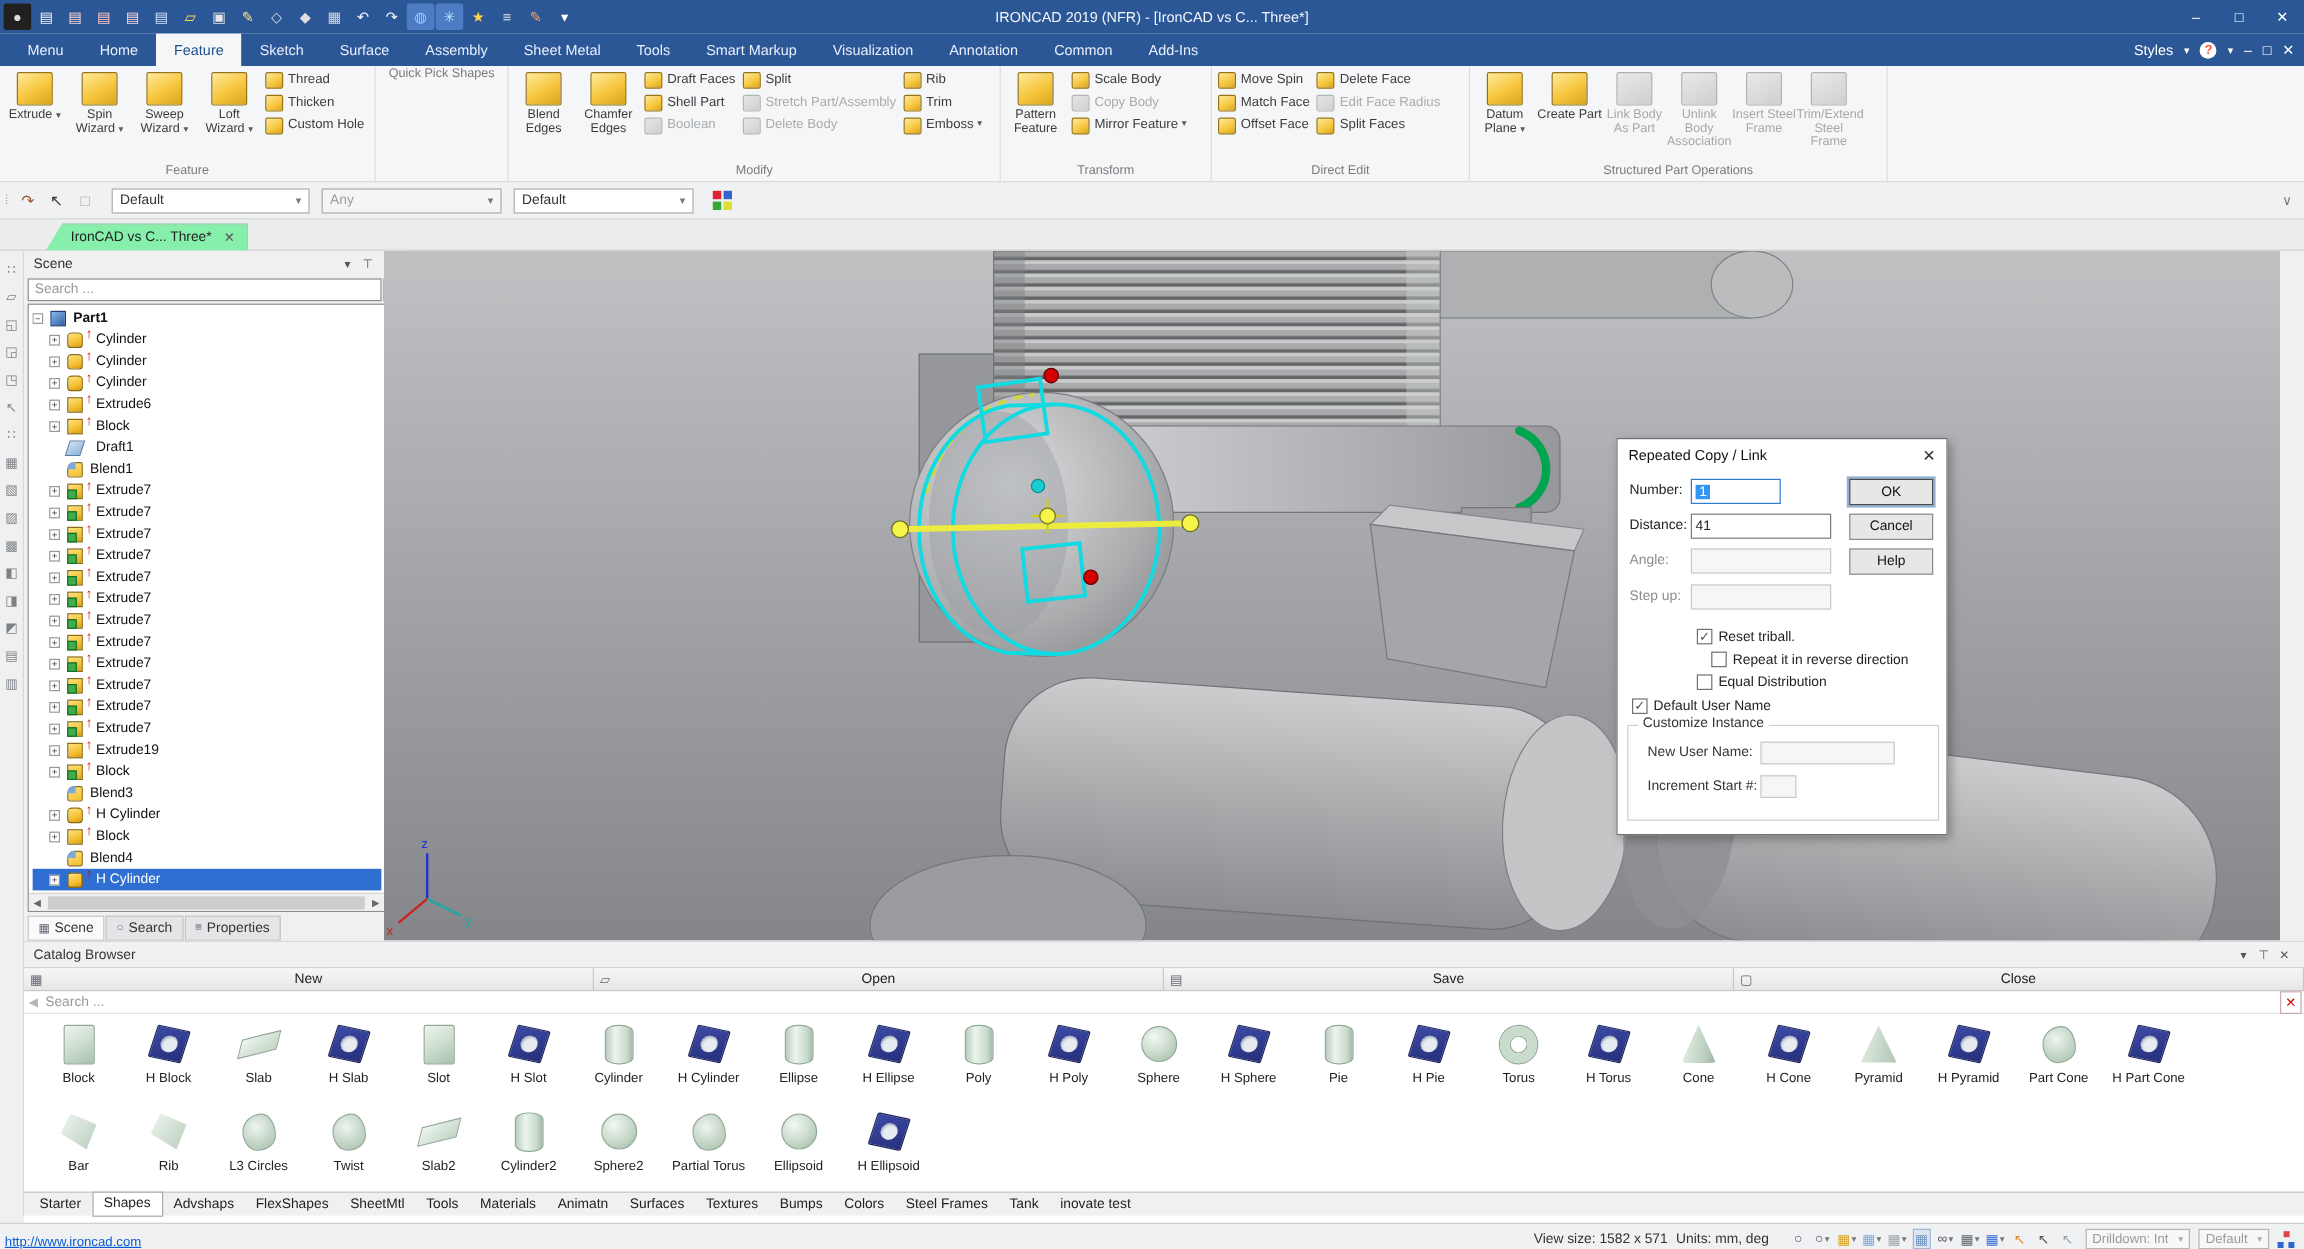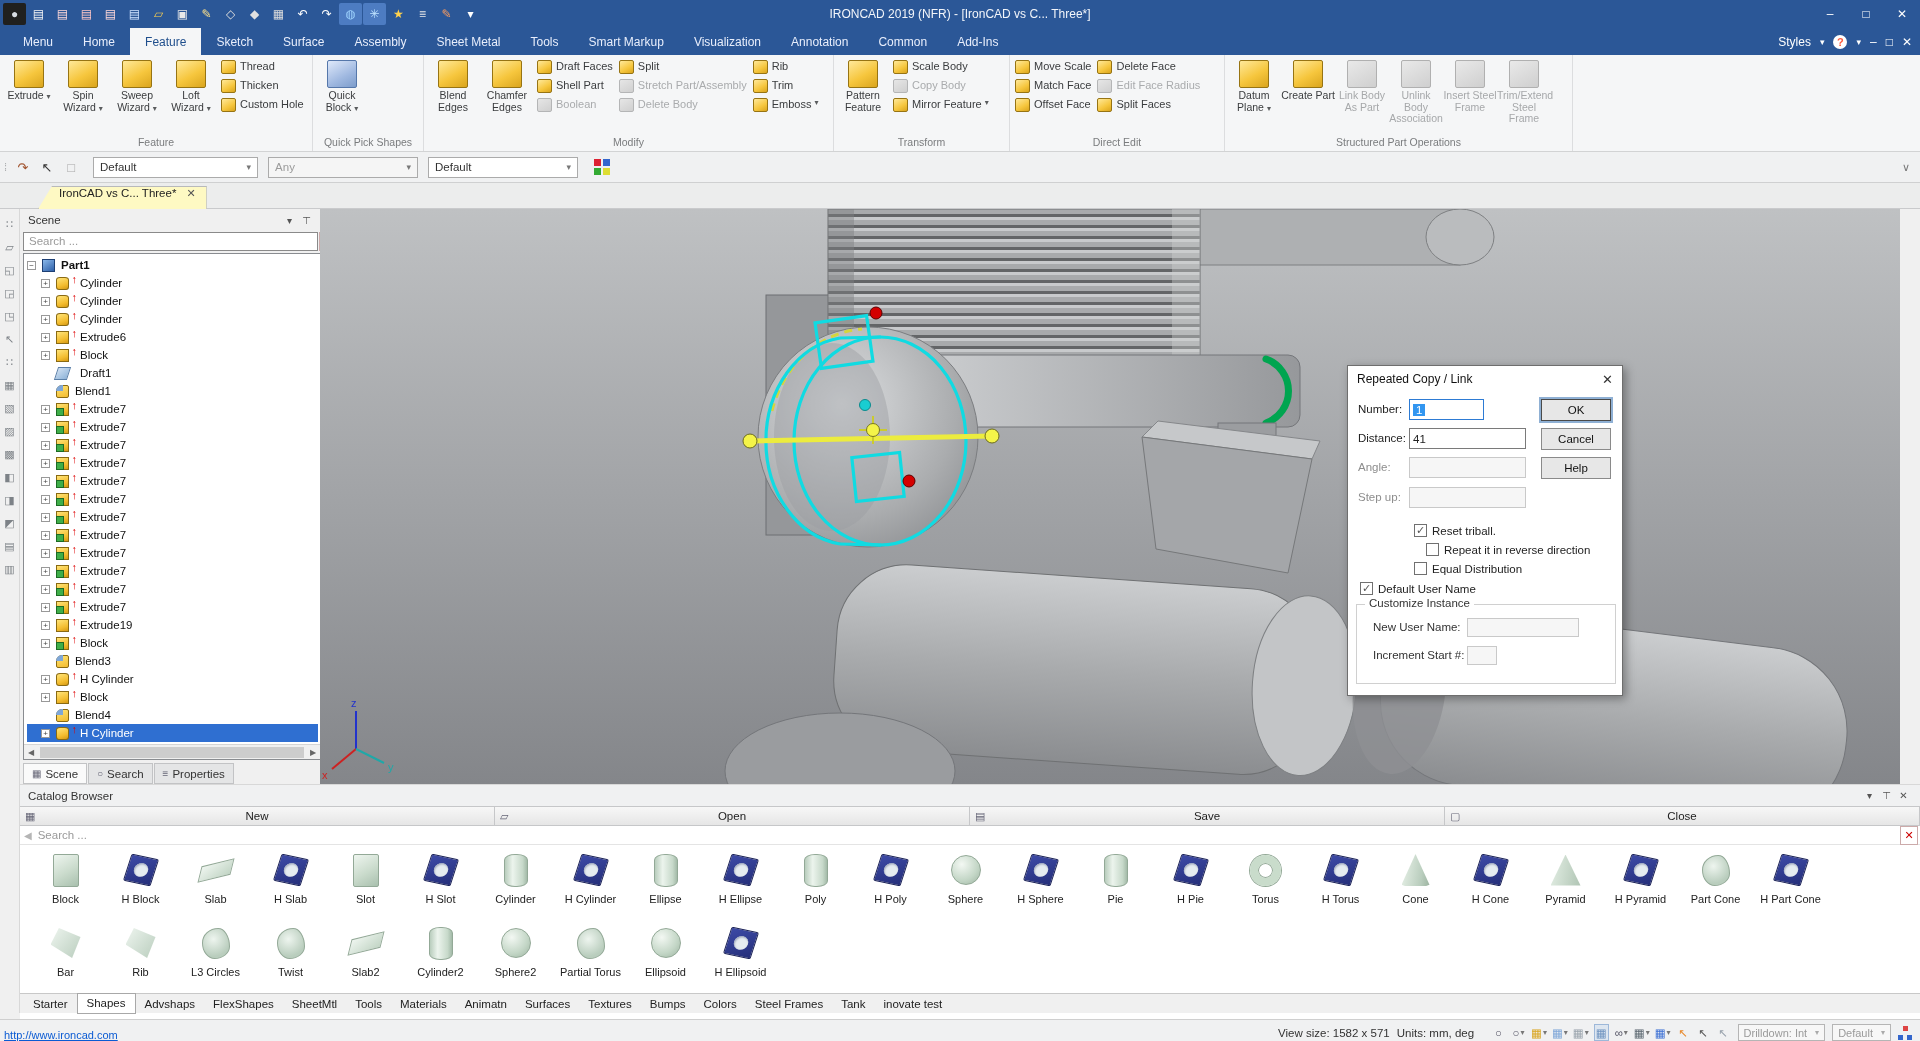--- a/index.html
+++ b/index.html
@@ -50,21 +50,21 @@
 .handle{color:#aeb0b2;font-size:11px;margin:0 4px}
 .selicon{width:24px;height:24px;display:flex;align-items:center;justify-content:center;font-size:13px}
 .selsel{width:165px;height:21px;background:#fff;border:1px solid #ababab;font-size:11.5px;color:#333;display:flex;align-items:center;padding:0 6px;margin-left:10px}
 .selsel.dis{color:#9b9b9b;background:#f5f5f5}
 .selsel .car{margin-left:auto;color:#777;font-size:9px}
 .selswatch{width:7px;height:7px;margin-left:16px;background:#d23;box-shadow:9px 0 0 #36c,0 9px 0 #3a3,9px 9px 0 #dd3;margin-bottom:9px}
 #selchev{position:absolute;right:10px;color:#777;font-size:11px}
 
 
 #docrow{position:absolute;top:183px;left:0;width:1920px;height:26px;background:#eceded;border-bottom:1px solid #c9cacc}
-#doctab{position:absolute;left:38px;top:3px;height:23px;background:#fef9c3;border:1px solid #b8b9bb;border-bottom:none;display:flex;align-items:flex-start;padding:0 10px 0 20px;font-size:11.5px;color:#222;clip-path:polygon(14px 0,100% 0,100% 100%,0 100%)}
+#doctab{position:absolute;left:38px;top:3px;height:23px;background:#86efac;border:1px solid #b8b9bb;border-bottom:none;display:flex;align-items:center;padding:0 10px 0 20px;font-size:11.5px;color:#222;clip-path:polygon(14px 0,100% 0,100% 100%,0 100%)}
 #doctab .x{margin-left:10px;color:#555;font-size:11px}
 
 
 #main{position:absolute;top:209px;left:0;width:1920px;height:575px;background:#f0f0f0}
 #leftstrip{position:absolute;left:0;top:209px;width:20px;height:804px;background:#f0f0f0;border-right:1px solid #d8d8d8;display:flex;flex-direction:column;align-items:center;padding-top:8px;gap:9px;z-index:5}
 .lsicon{width:14px;height:14px;color:#7d8287;font-size:11px;display:flex;align-items:center;justify-content:center}
 
 #scenepanel{position:absolute;left:20px;top:0;width:320px;height:575px;background:#f0f0f0;display:flex;flex-direction:column}
 .sphead{height:22px;display:flex;align-items:center;font-size:11.5px;color:#333;padding:0 8px}
 .sphead .spacer{flex:1}
@@ -260,26 +260,20 @@
             </div>
             <div class="sbtn">
               <span class="sicon"></span>
               <span class="slabel">Custom Hole</span>
             </div>
           </div>
         </div>
         <div class="rlabel">Feature</div>
       </div>
       <div class="rgroup" style="width: 111px;">
-        <div class="rbody">
-          <div class="bigbtn">
-            <div class="bigicon blue"></div>
-            <div class="biglabel">Quick Block<span class="arr">▾</span></div>
-          </div>
-        </div>
         <div class="rlabel">Quick Pick Shapes</div>
       </div>
       <div class="rgroup" style="width: 410px;">
         <div class="rbody">
           <div class="bigbtn">
             <div class="bigicon"></div>
             <div class="biglabel">Blend Edges</div>
           </div>
           <div class="bigbtn">
             <div class="bigicon"></div>
@@ -353,21 +347,21 @@
             </div>
           </div>
         </div>
         <div class="rlabel">Transform</div>
       </div>
       <div class="rgroup" style="width: 215px;">
         <div class="rbody">
           <div class="scol">
             <div class="sbtn">
               <span class="sicon"></span>
-              <span class="slabel">Move Scale</span>
+              <span class="slabel">Move Spin</span>
             </div>
             <div class="sbtn">
               <span class="sicon"></span>
               <span class="slabel">Match Face</span>
             </div>
             <div class="sbtn">
               <span class="sicon"></span>
               <span class="slabel">Offset Face</span>
             </div>
           </div>

